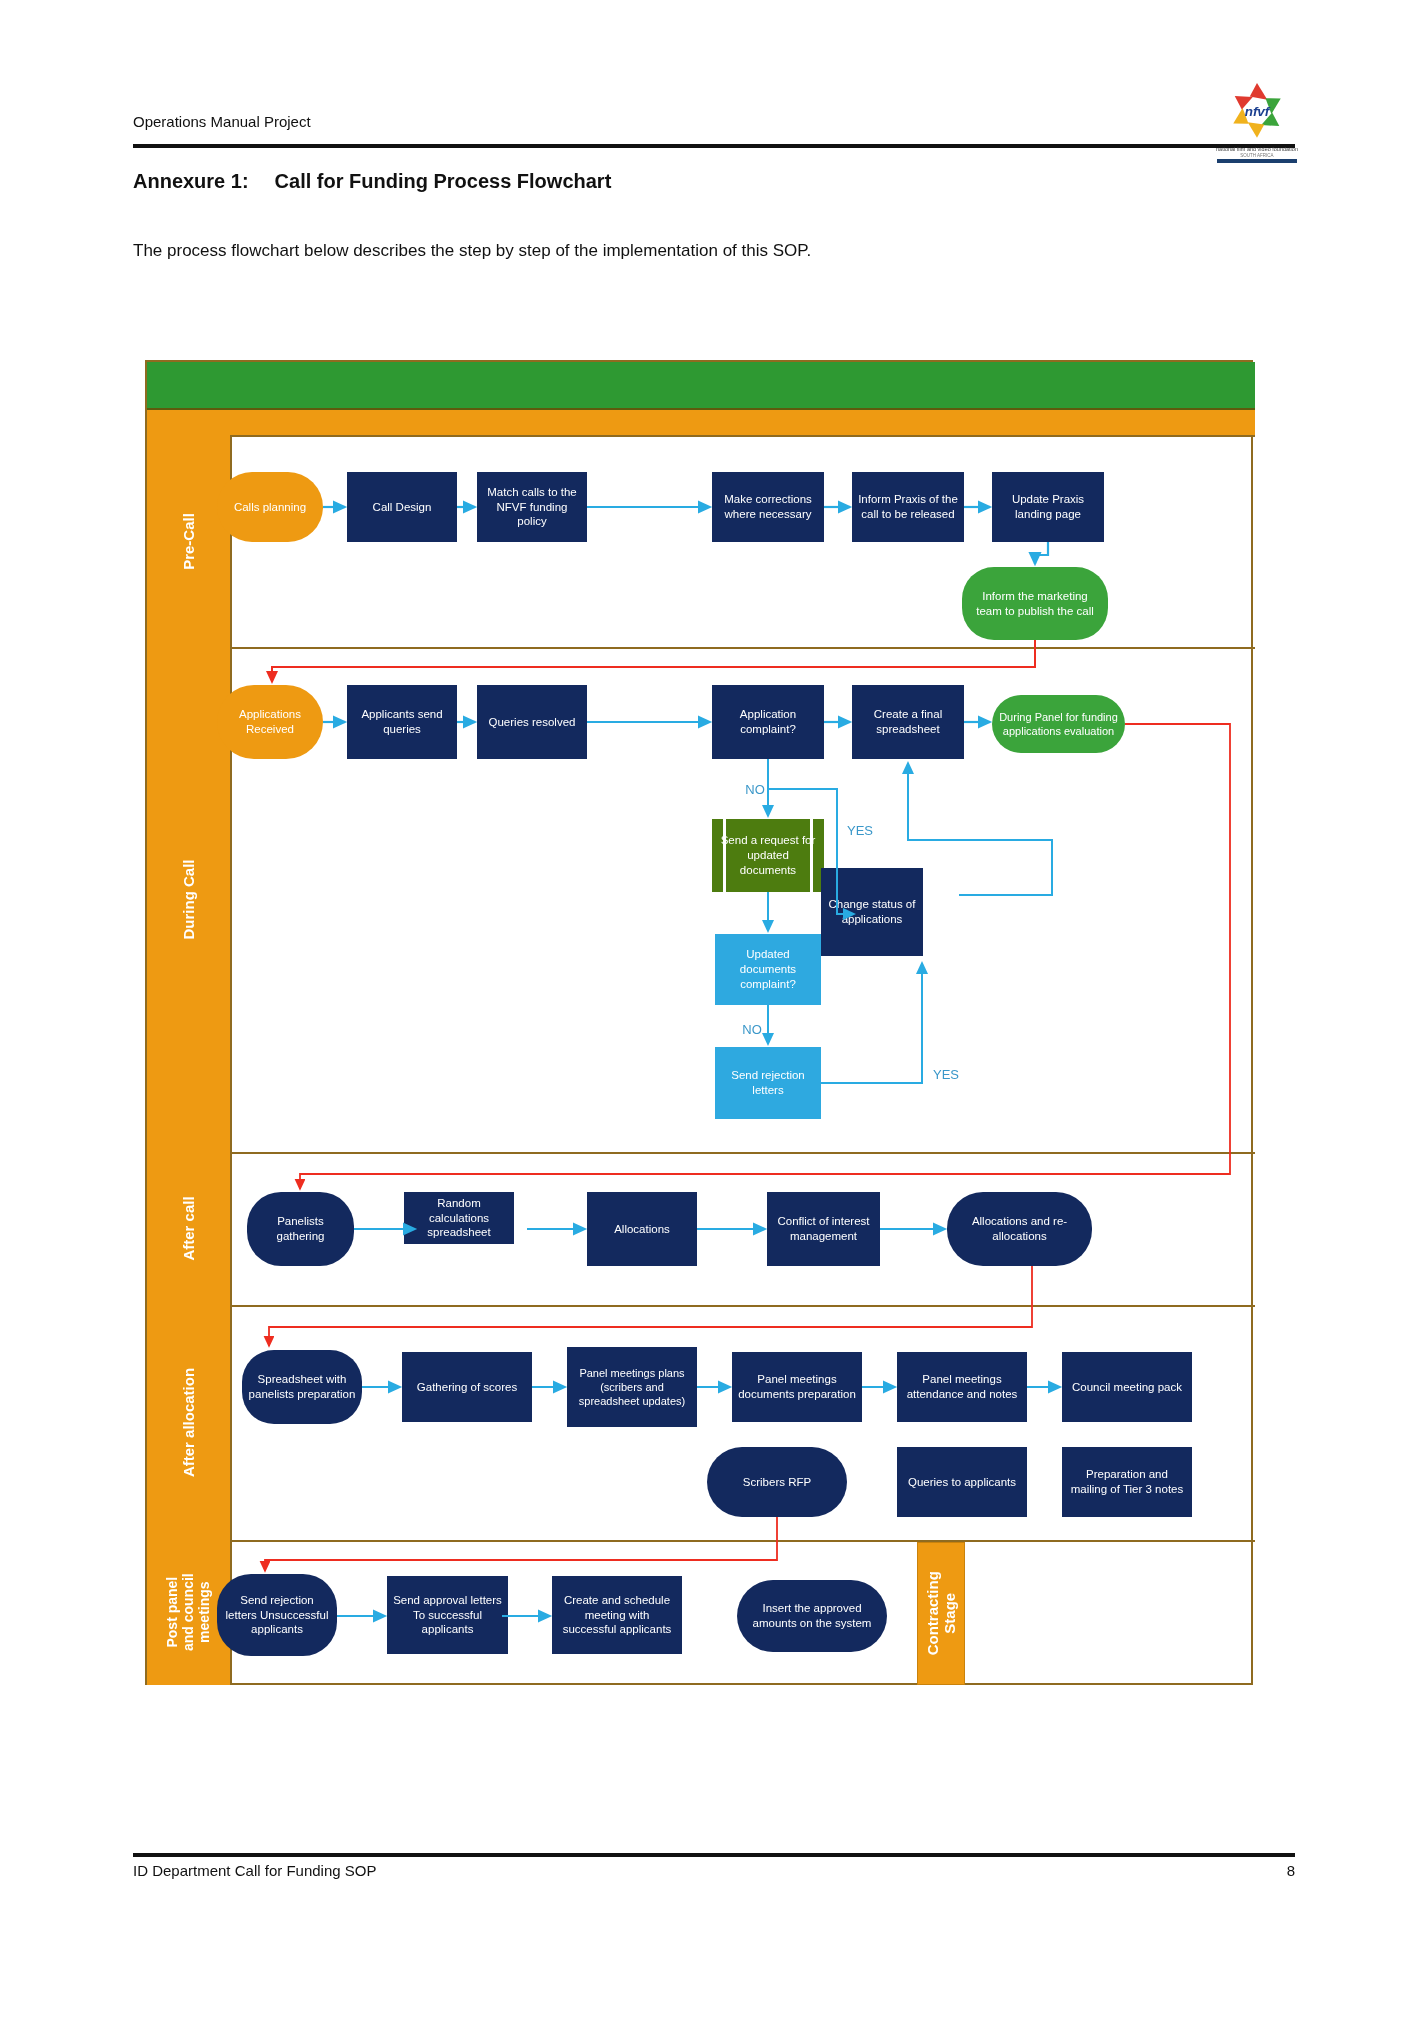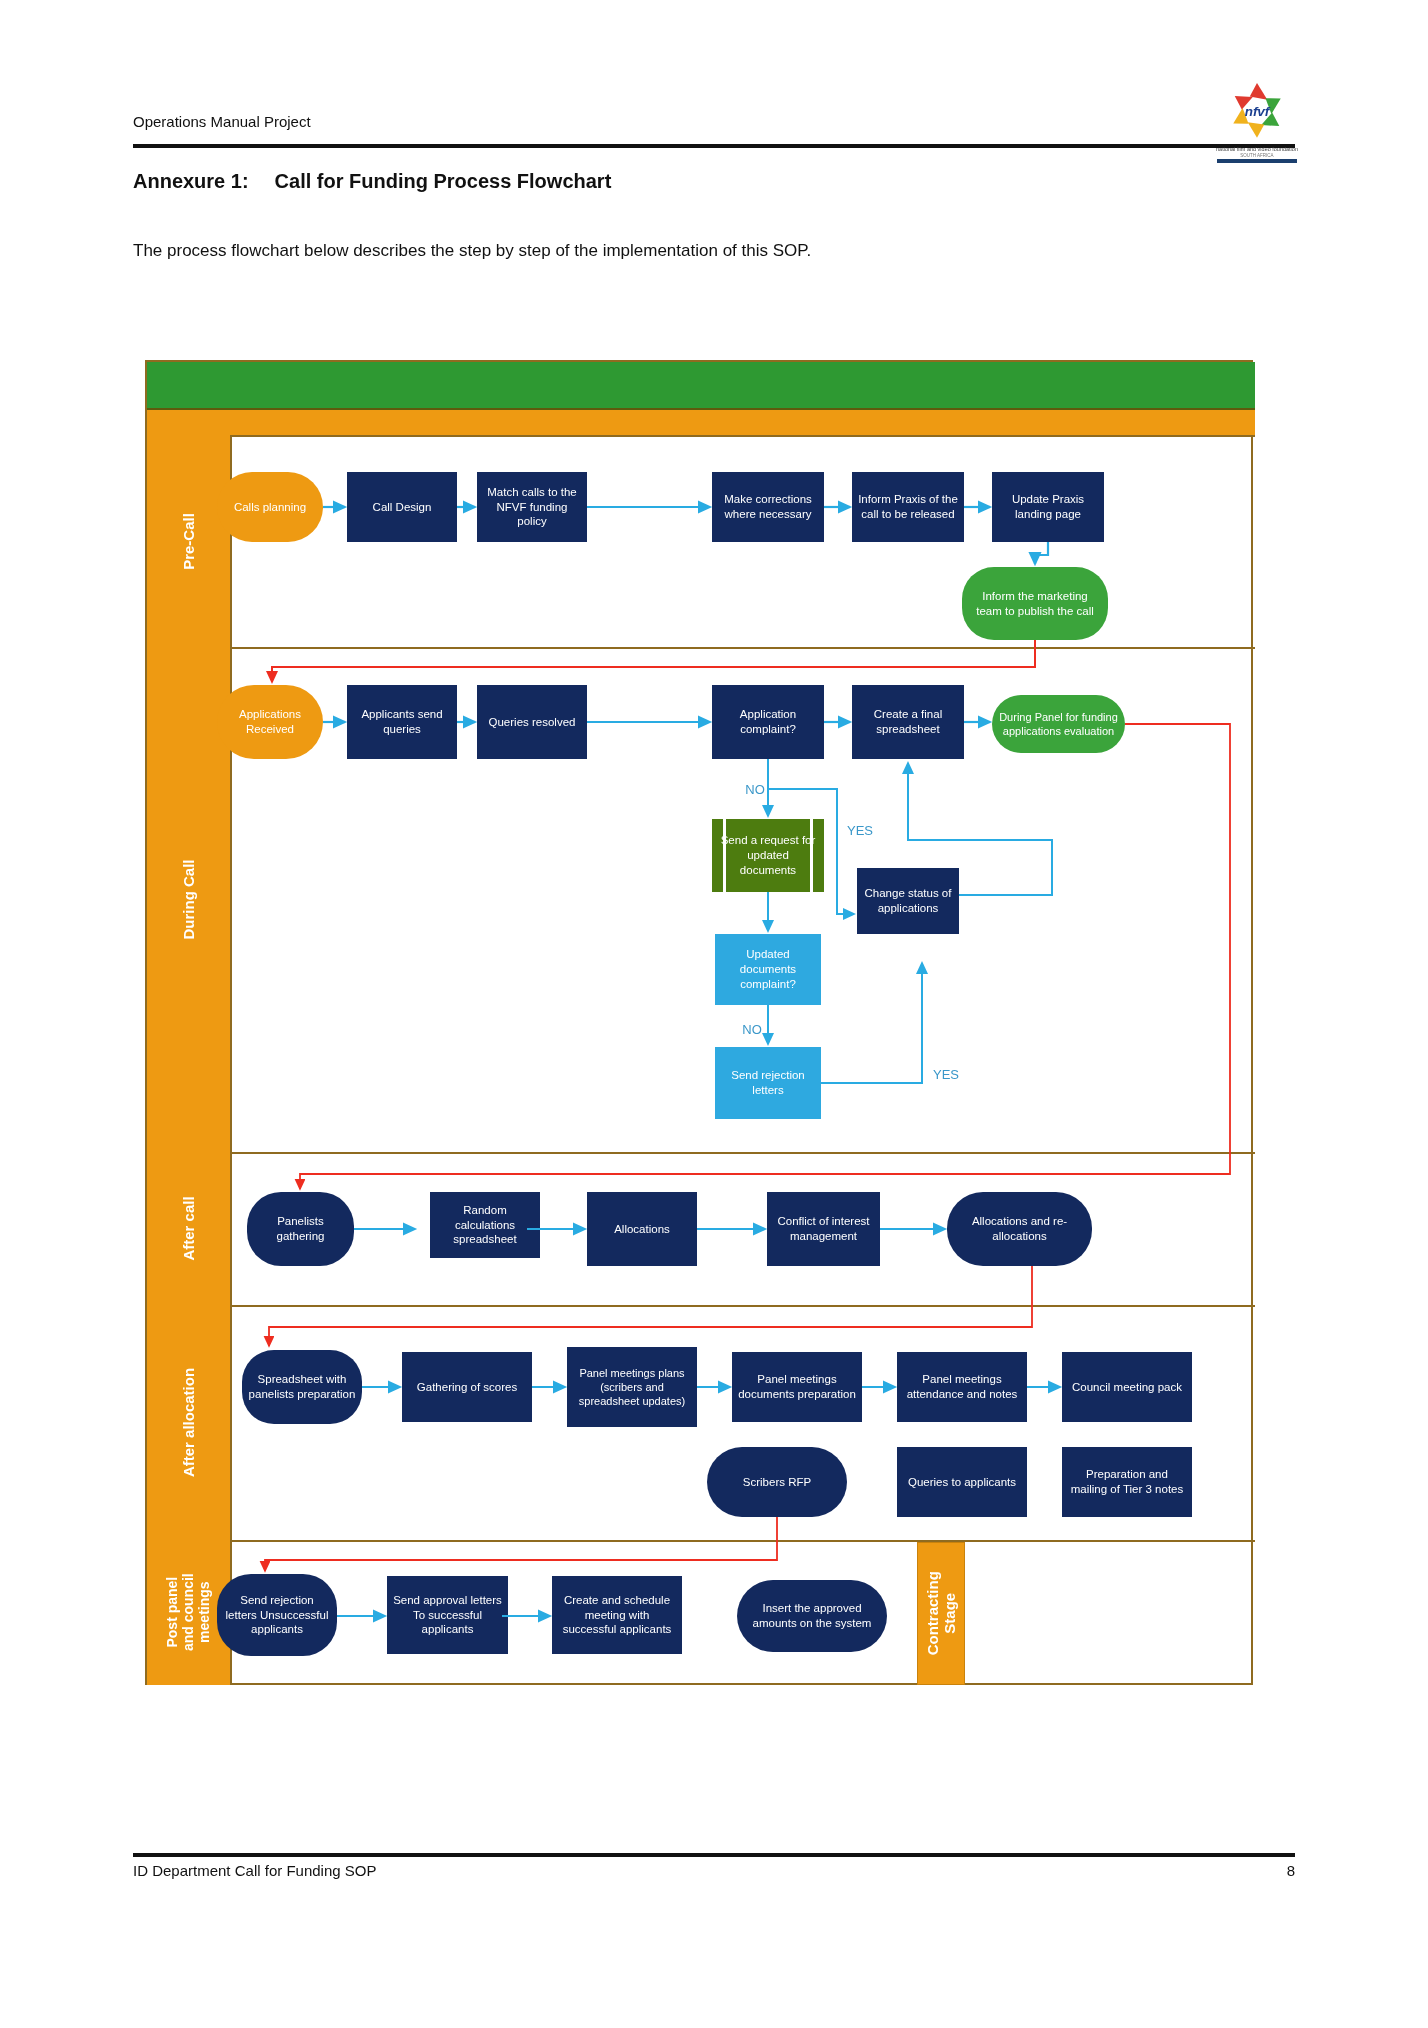--- a/index.html
+++ b/index.html
@@ -126,26 +126,26 @@
   <div class="node navy" style="left:845px;top:110px;width:112px;height:70px">Update Praxis landing page</div>
   <div class="node green-node stadium" style="left:815px;top:205px;width:146px;height:73px;border-radius:32px">Inform the marketing team to publish the call</div>
 
   <div class="node orange-node stadium" style="left:70px;top:323px;width:106px;height:74px">Applications Received</div>
   <div class="node navy" style="left:200px;top:323px;width:110px;height:74px">Applicants send queries</div>
   <div class="node navy" style="left:330px;top:323px;width:110px;height:74px">Queries resolved</div>
   <div class="node navy" style="left:565px;top:323px;width:112px;height:74px">Application complaint?</div>
   <div class="node navy" style="left:705px;top:323px;width:112px;height:74px">Create a final spreadsheet</div>
   <div class="node green-node stadium" style="left:845px;top:333px;width:133px;height:58px;border-radius:29px;font-size:11px">During Panel for funding applications evaluation</div>
   <div class="node predef" style="left:565px;top:457px;width:112px;height:73px">Send a request for updated documents</div>
-  <div class="node navy" style="left:710px;top:506px;width:102px;height:66px">Change status of applications</div>
+  <div class="node navy" style="left:674px;top:506px;width:102px;height:88px">Change status of applications</div>
   <div class="node lblue" style="left:568px;top:572px;width:106px;height:71px">Updated documents complaint?</div>
   <div class="node lblue" style="left:568px;top:685px;width:106px;height:72px">Send rejection letters</div>
 
   <div class="node navy stadium" style="left:100px;top:830px;width:107px;height:74px;border-radius:34px">Panelists gathering</div>
-  <div class="node navy" style="left:283px;top:830px;width:110px;height:66px">Random calculations spreadsheet</div>
+  <div class="node navy" style="left:257px;top:830px;width:110px;height:52px">Random calculations spreadsheet</div>
   <div class="node navy" style="left:440px;top:830px;width:110px;height:74px">Allocations</div>
   <div class="node navy" style="left:620px;top:830px;width:113px;height:74px">Conflict of interest management</div>
   <div class="node navy stadium" style="left:800px;top:830px;width:145px;height:74px;border-radius:36px">Allocations and re-allocations</div>
 
   <div class="node navy stadium" style="left:95px;top:988px;width:120px;height:74px;border-radius:32px">Spreadsheet with panelists preparation</div>
   <div class="node navy" style="left:255px;top:990px;width:130px;height:70px">Gathering of scores</div>
   <div class="node navy" style="left:420px;top:985px;width:130px;height:80px;font-size:11px">Panel meetings plans (scribers and spreadsheet updates)</div>
   <div class="node navy" style="left:585px;top:990px;width:130px;height:70px">Panel meetings documents preparation</div>
   <div class="node navy" style="left:750px;top:990px;width:130px;height:70px">Panel meetings attendance and notes</div>
   <div class="node navy" style="left:915px;top:990px;width:130px;height:70px">Council meeting pack</div>

